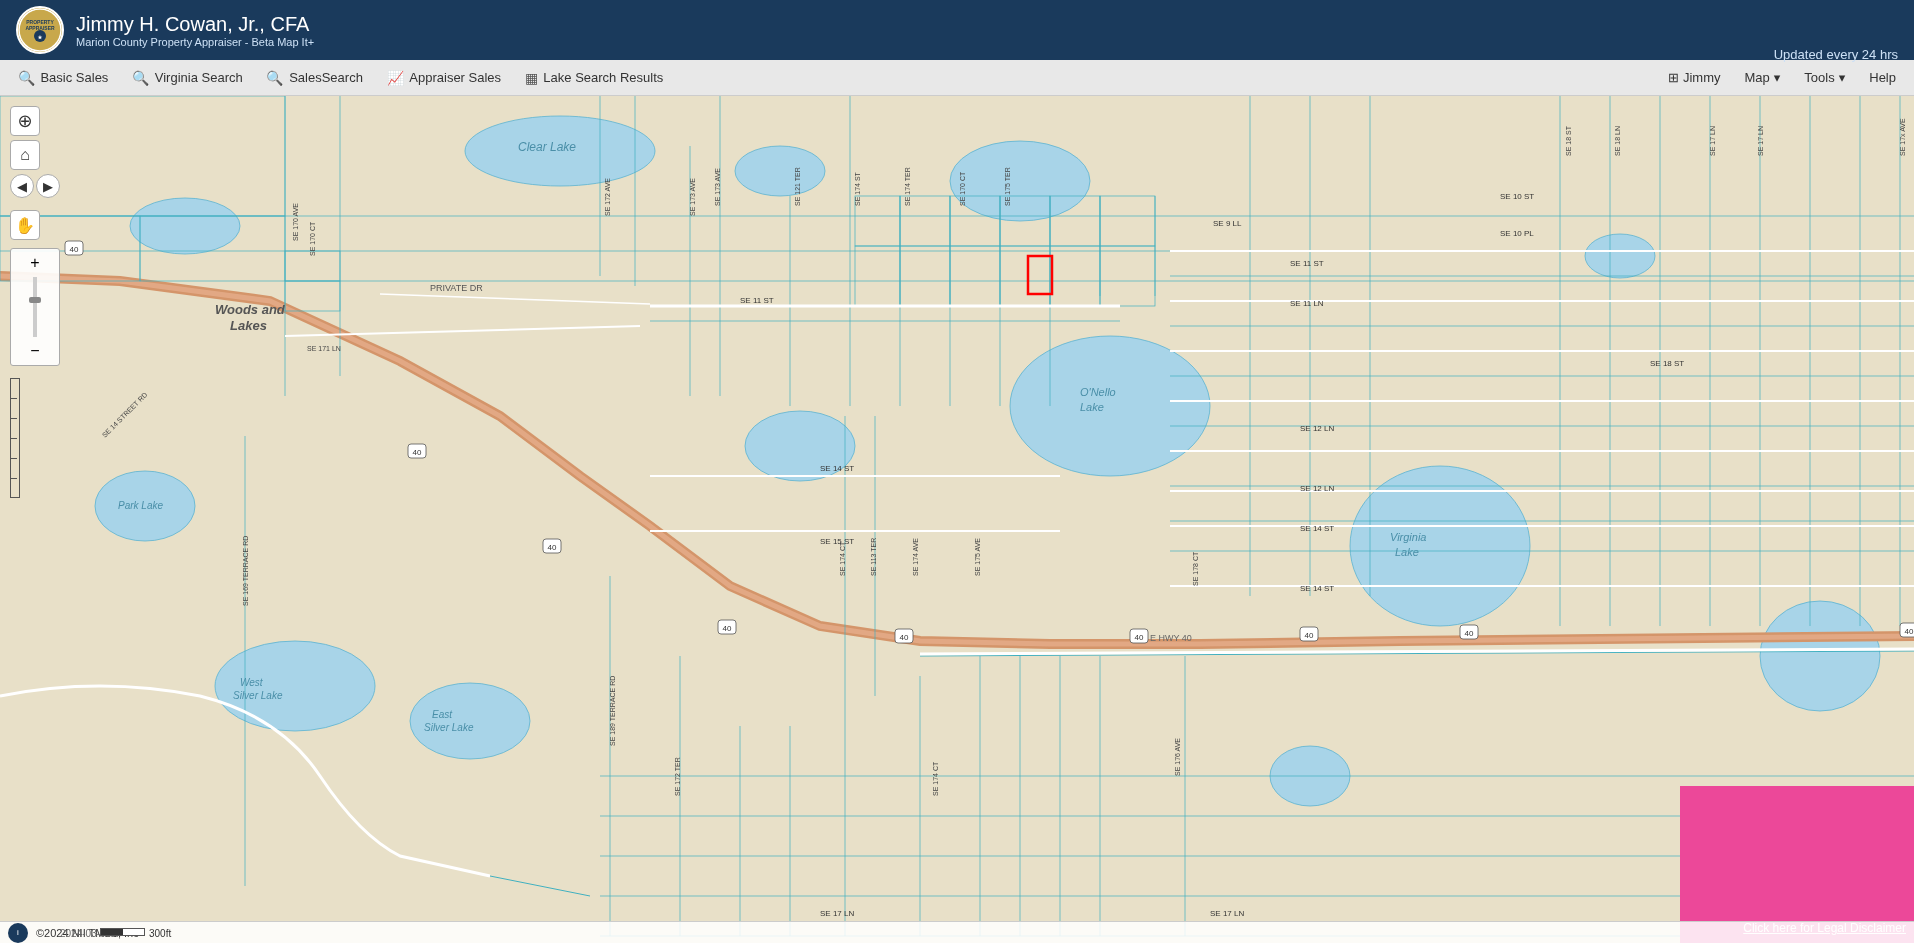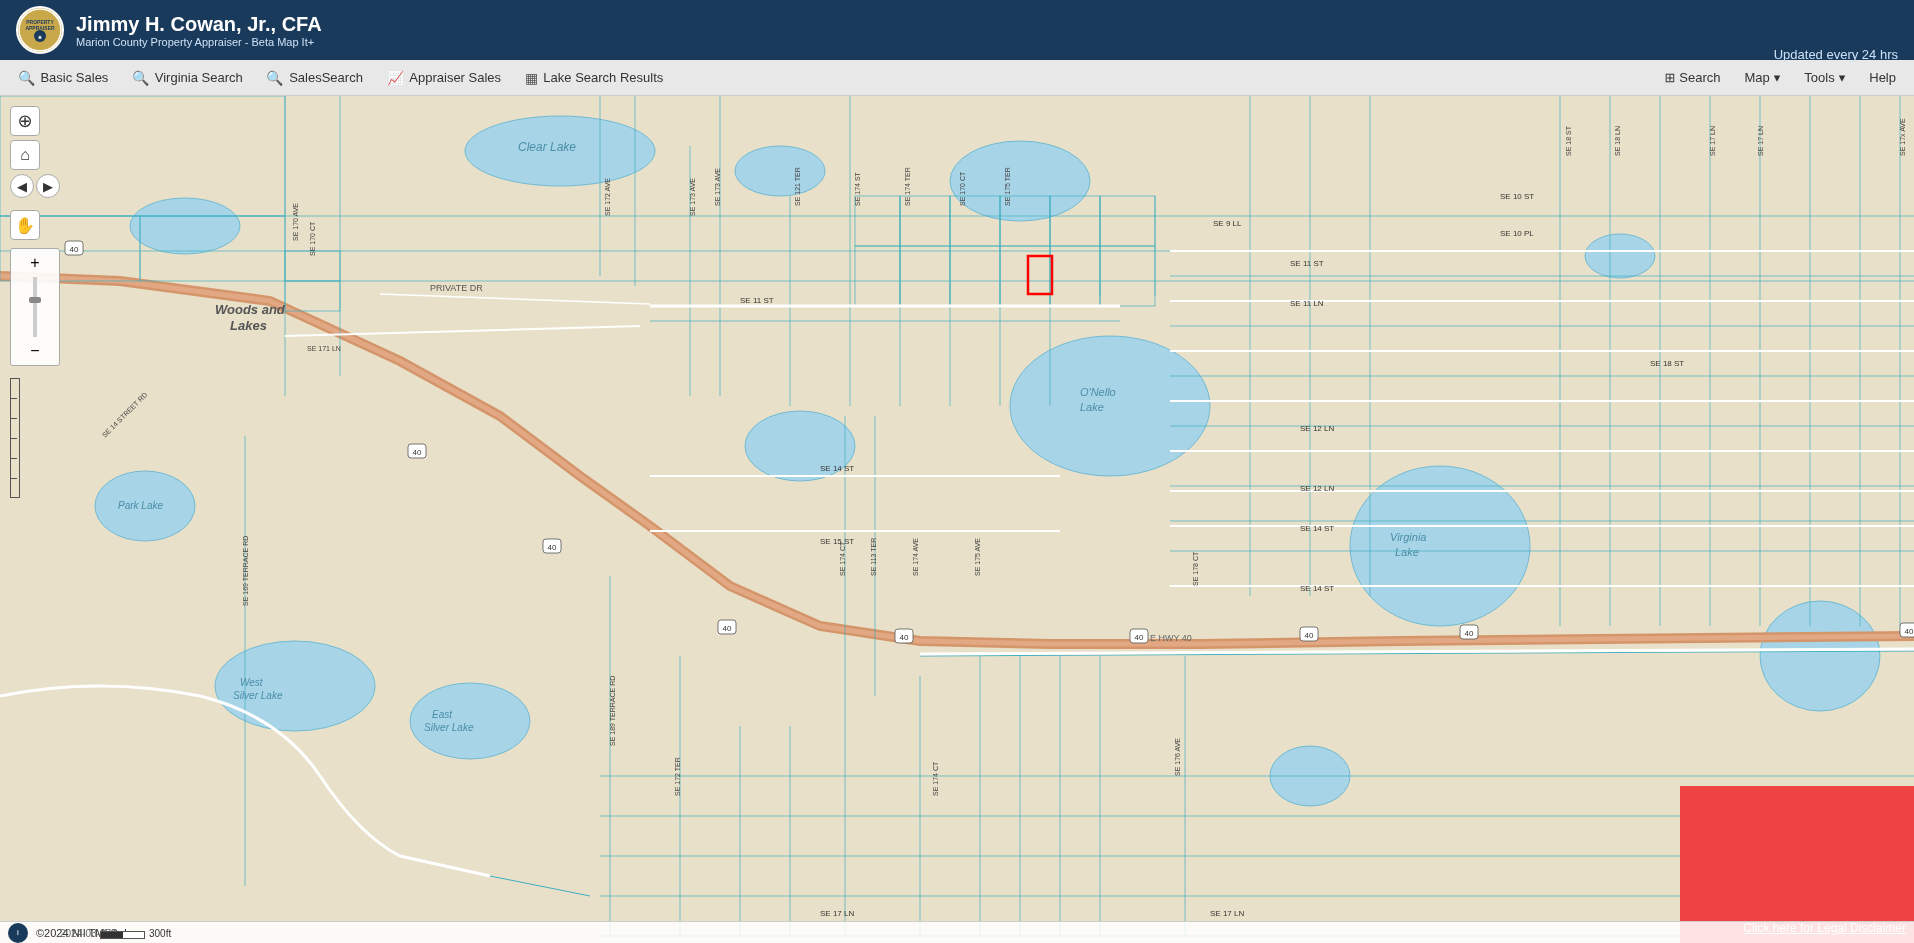--- a/index.html
+++ b/index.html
@@ -33,21 +33,21 @@
       font-size: 8px;
       font-weight: bold;
       text-align: center;
       overflow: hidden;
     }
     #header-title {
       color: #fff;
     }
     #header-title .name {
       font-size: 20px;
-      font-weight: bold;
+      font-weight: normal;
     }
     #header-title .subtitle {
       font-size: 11px;
       color: #cce0f5;
     }
     #header-right {
       color: #cce0f5;
       font-size: 13px;
       margin-top: 48px;
     }
@@ -178,21 +178,21 @@
       display: flex;
       align-items: center;
       justify-content: space-between;
       padding: 0 8px;
       font-size: 11px;
       color: #333;
       border-top: 1px solid #ccc;
       z-index: 10;
     }
     #legal-disclaimer {
-      background: #ef4444;
+      background: #ec4899;
       color: #fff;
       padding: 2px 8px;
       font-size: 11px;
       cursor: pointer;
       position: absolute;
       right: 0;
       bottom: 0;
       width: 234px;
       height: 157px;
       display: flex;
@@ -280,21 +280,21 @@
     <span>Appraiser Sales</span>
   </button>
   <button class="toolbar-btn">
     <span class="toolbar-icon">▦</span>
     <span>Lake Search Results</span>
   </button>
   <div class="toolbar-separator"></div>
   <div class="toolbar-right">
     <button class="toolbar-right-btn">
       <span>⊞</span>
-      <span>Search</span>
+      <span>Jimmy</span>
     </button>
     <button class="toolbar-right-btn">
       <span>Map</span>
       <span>▾</span>
     </button>
     <button class="toolbar-right-btn">
       <span>Tools</span>
       <span>▾</span>
     </button>
     <button class="toolbar-right-btn">
@@ -585,21 +585,21 @@
   <div id="bottom-bar">
     <div style="display:flex; align-items:center; gap:8px;">
       <div style="width:20px;height:20px;background:#1a3a5c;border-radius:50%;display:flex;align-items:center;justify-content:center;">
         <span style="color:#fff;font-size:8px;">i</span>
       </div>
       <span>©2024 NII TMLS, Inc</span>
     </div>
     <div style="position:absolute; left:60px; bottom:4px;">
       <span style="font-size:10px; color:#666;">2024-03-07A</span>
     </div>
-    <div style="position:absolute; left:100px; bottom:4px; display:flex; align-items:flex-end; gap:4px;">
+    <div style="position:absolute; left:100px; bottom:4px; display:flex; align-items:flex-start; gap:4px;">
       <div style="width:45px;height:8px;border:1px solid #555;display:flex;">
         <div style="width:50%;background:#333;height:100%;"></div>
         <div style="width:50%;background:#fff;height:100%;"></div>
       </div>
       <span style="font-size:10px;">300ft</span>
     </div>
   </div>
 
   <div id="legal-disclaimer">
     <span style="font-size:12px; text-decoration:underline; text-align:right;">Click here for Legal Disclaimer</span>

